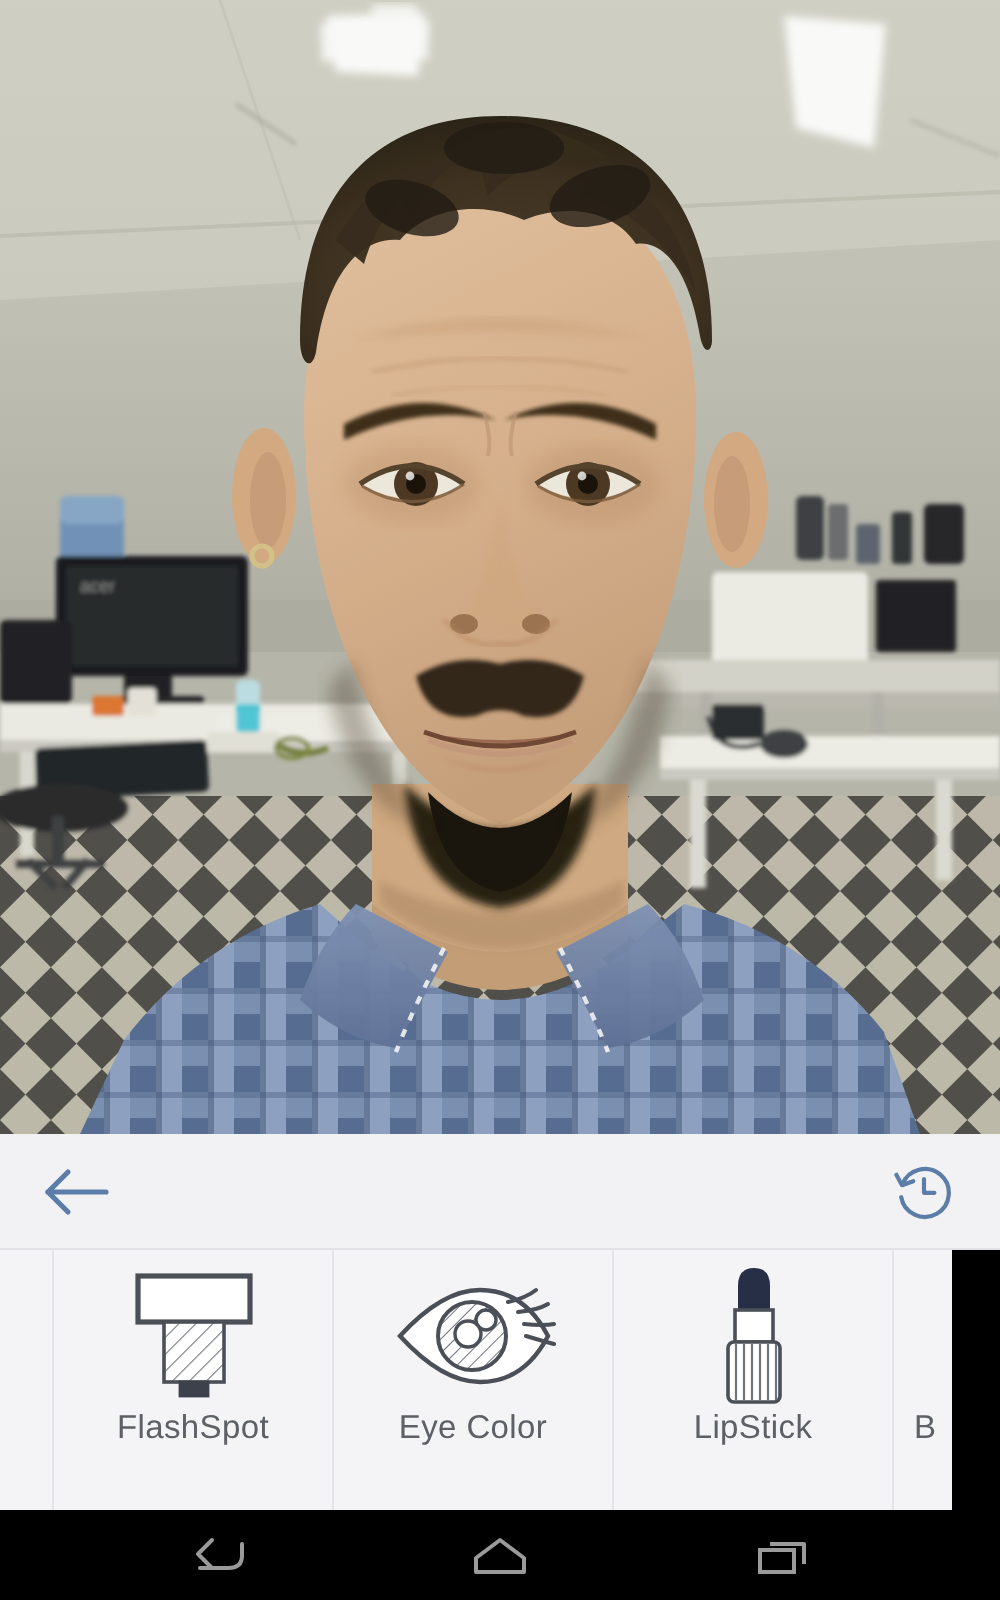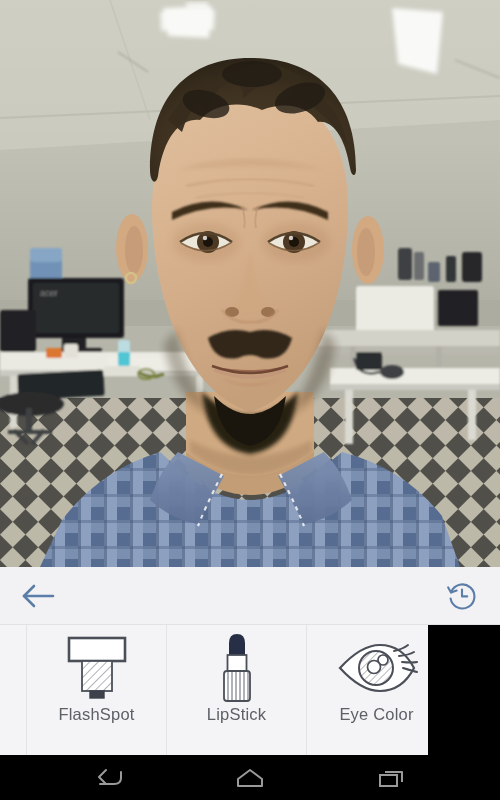--- a/index.html
+++ b/index.html
@@ -23,21 +23,21 @@
     display:flex; align-items:center; justify-content:space-between;
     padding:0 17px;
     border-bottom:1px solid #e2e2e6;
   }
   .tb-btn { display:flex; align-items:center; justify-content:center;
             width:42px; height:42px; cursor:pointer; }
   .tb-btn svg { display:block; }
 
   
   .tilestrip {
-    position:absolute; left:0; top:625px; width:428px; height:130px;
+    position:absolute; left:0; top:625px; width:476px; height:130px;
     background:#f4f4f6;
     display:flex; align-items:stretch;
     overflow:hidden;
   }
   .tile {
     flex:0 0 140px; width:140px; height:130px;
     border-right:1px solid #e4e4e8;
     display:flex; flex-direction:column; align-items:center;
     justify-content:flex-start;
     background:#f4f4f6;
@@ -343,72 +343,72 @@
           <rect x="16" y="27" width="30" height="30" fill="url(#hatchA)" stroke="#4b4f58" stroke-width="1.8"></rect>
 
           <rect x="24" y="57" width="14" height="7" fill="#3c414b" stroke="#3c414b" stroke-width="1.4"></rect>
         </svg>
       </div>
       <div class="tile-label">FlashSpot</div>
     </div>
 
     <div class="tile">
       <div class="tile-icon">
+        <svg width="82" height="62" viewBox="0 0 82 62">
+          <defs>
+            <pattern id="hatchB" width="5" height="5" patternUnits="userSpaceOnUse" patternTransform="rotate(45)">
+              <rect width="5" height="5" fill="#ffffff"></rect>
+              <line x1="0" y1="0" x2="0" y2="5" stroke="#6f737c" stroke-width="1"></line>
+            </pattern>
+            <clipPath id="irisClip">
+                <circle cx="40" cy="31" r="17"></circle>
+              </clipPath>
+          </defs>
+
+          <path d="M4,31 Q25,8 44,8 Q66,8 78,31 Q66,54 44,54 Q25,54 4,31 Z" fill="#ffffff" stroke="#4b4f58" stroke-width="2.2"></path>
+
+          <circle cx="40" cy="31" r="17" fill="url(#hatchB)"></circle>
+          <circle cx="40" cy="31" r="17" fill="none" stroke="#4b4f58" stroke-width="2"></circle>
+
+          <circle cx="47" cy="23" r="5" fill="#ffffff" stroke="#4b4f58" stroke-width="1.7"></circle>
+          <circle cx="38" cy="30" r="6.5" fill="#ffffff" stroke="#4b4f58" stroke-width="1.7"></circle>
+
+          <g fill="none" stroke="#4b4f58" stroke-width="2" stroke-linecap="round">
+            <path d="M58,14 q9,-2 14,-6"></path>
+            <path d="M63,19 q10,-1 15,-4"></path>
+            <path d="M66,25 q10,1 15,0"></path>
+            <path d="M67,31 q10,3 14,4"></path>
+          </g>
+        </svg>
+      </div>
+      <div class="tile-label">Eye Color</div>
+    </div>
+
+    <div class="tile">
+      <div class="tile-icon">
         <svg width="38" height="70" viewBox="0 0 38 70">
 
           <path d="M11,22 L11,10 Q11,1 19,1 Q27,1 27,10 L27,22 Z" fill="#262f45"></path>
 
           <rect x="9.5" y="22" width="19" height="16" fill="#ffffff" stroke="#4b4f58" stroke-width="1.8"></rect>
 
           <rect x="6" y="38" width="26" height="30" rx="3" fill="#ffffff" stroke="#4b4f58" stroke-width="1.8"></rect>
           <g stroke="#6f737c" stroke-width="1.1">
             <line x1="10" y1="39" x2="10" y2="67"></line>
             <line x1="14" y1="39" x2="14" y2="67"></line>
             <line x1="18" y1="39" x2="18" y2="67"></line>
             <line x1="22" y1="39" x2="22" y2="67"></line>
             <line x1="26" y1="39" x2="26" y2="67"></line>
             <line x1="30" y1="39" x2="30" y2="67"></line>
           </g>
         </svg>
       </div>
       <div class="tile-label">LipStick</div>
     </div>
 
-    <div class="tile">
-      <div class="tile-icon">
-        <svg width="82" height="62" viewBox="0 0 82 62">
-          <defs>
-            <pattern id="hatchB" width="5" height="5" patternUnits="userSpaceOnUse" patternTransform="rotate(45)">
-              <rect width="5" height="5" fill="#ffffff"></rect>
-              <line x1="0" y1="0" x2="0" y2="5" stroke="#6f737c" stroke-width="1"></line>
-            </pattern>
-            <clipPath id="irisClip">
-                <circle cx="40" cy="31" r="17"></circle>
-              </clipPath>
-          </defs>
-
-          <path d="M4,31 Q25,8 44,8 Q66,8 78,31 Q66,54 44,54 Q25,54 4,31 Z" fill="#ffffff" stroke="#4b4f58" stroke-width="2.2"></path>
-
-          <circle cx="40" cy="31" r="17" fill="url(#hatchB)"></circle>
-          <circle cx="40" cy="31" r="17" fill="none" stroke="#4b4f58" stroke-width="2"></circle>
-
-          <circle cx="47" cy="23" r="5" fill="#ffffff" stroke="#4b4f58" stroke-width="1.7"></circle>
-          <circle cx="38" cy="30" r="6.5" fill="#ffffff" stroke="#4b4f58" stroke-width="1.7"></circle>
-
-          <g fill="none" stroke="#4b4f58" stroke-width="2" stroke-linecap="round">
-            <path d="M58,14 q9,-2 14,-6"></path>
-            <path d="M63,19 q10,-1 15,-4"></path>
-            <path d="M66,25 q10,1 15,0"></path>
-            <path d="M67,31 q10,3 14,4"></path>
-          </g>
-        </svg>
-      </div>
-      <div class="tile-label">Eye Color</div>
-    </div>
-
     <div class="tile partial-right">
       <div class="tile-icon"></div>
       <div class="tile-label">B</div>
     </div>
 
   </div>
 
   <div class="navbar">
     <div class="nav-btn">
       <svg width="28" height="22" viewBox="0 0 28 22">

